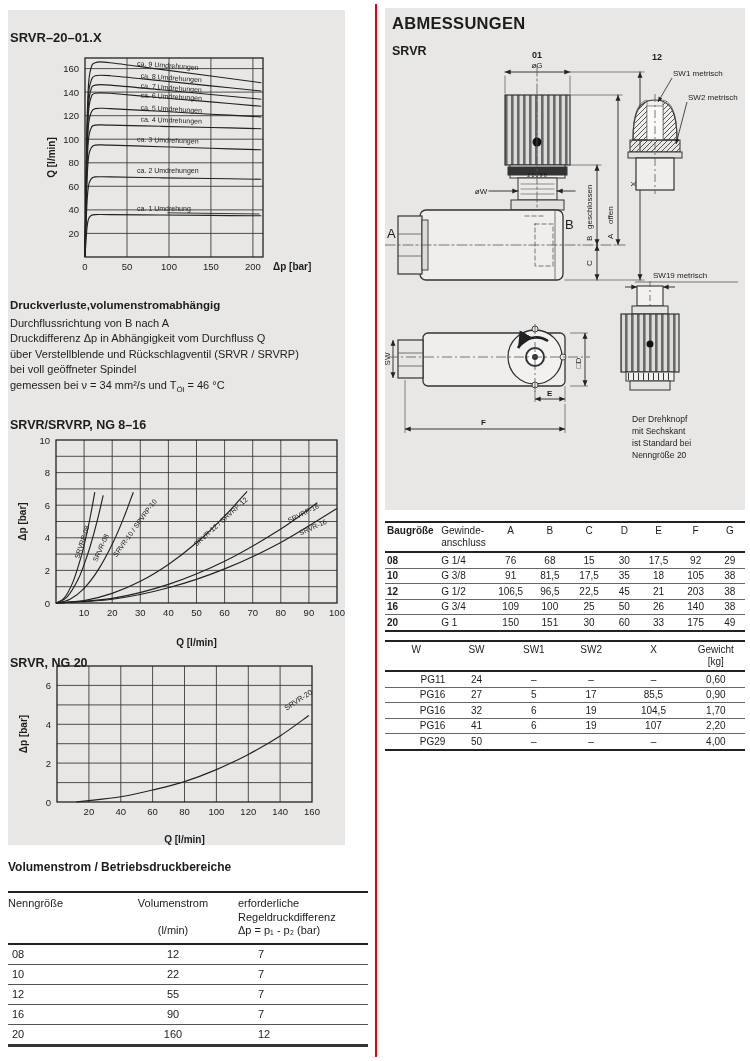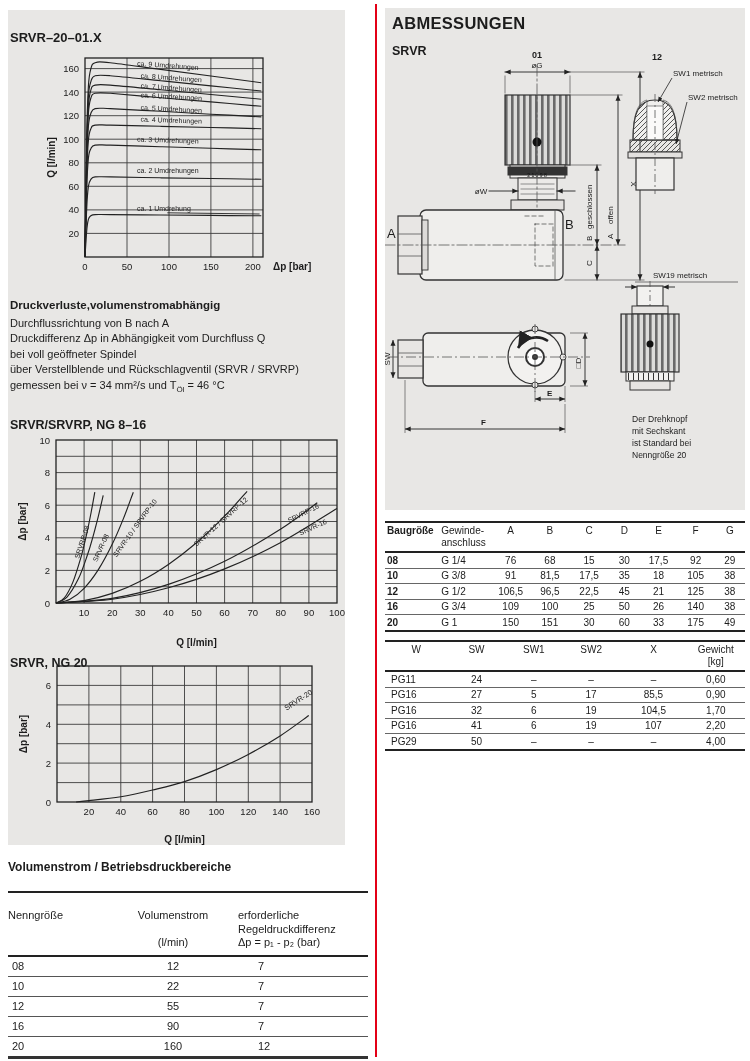--- a/index.html
+++ b/index.html
@@ -22,25 +22,25 @@
   #weight-table{left:385px;top:640px}
   .rtbl table{width:100%;border-collapse:collapse;table-layout:fixed;
               border-top:2px solid #222;border-bottom:2.5px solid #222}
   .rtbl th{font-weight:normal;padding:2px 2px 3px;border-bottom:2px solid #222;
            vertical-align:top;line-height:11.5px;text-align:center}
   .rtbl td{height:14.5px;padding:0 2px;text-align:center}
   .rtbl tbody tr+tr td{border-top:1.2px solid #666}
   .dim th:first-child{text-align:left;font-weight:bold;padding-left:2px}
   .dim td:first-child{font-weight:bold;text-align:left;padding-left:2px}
   .dim th:nth-child(2),.dim td:nth-child(2){text-align:left;padding-left:10px}
-  .wt td:first-child{text-align:left;padding-left:6px}
+  .wt td:first-child{text-align:right;padding-left:6px}
   
   .flow{position:absolute;left:8px;top:860px;width:360px;font-size:11px}
   .flow .t-title{font-weight:bold;font-size:12px;padding-bottom:17px;border-bottom:2.5px solid #222}
-  .flow table{width:100%;border-collapse:collapse;table-layout:fixed;border-bottom:3px solid #333;margin-top:12px}
+  .flow table{width:100%;border-collapse:collapse;table-layout:fixed;border-bottom:3px solid #333;margin-top:0}
   .flow th{font-weight:normal;text-align:left;vertical-align:top;padding:4px 0 5px;
            border-bottom:2px solid #222;line-height:13.5px}
   .flow td{height:19px;padding:0}
   .flow tbody tr+tr td{border-top:1.5px solid #555}
   .flow td:first-child{padding-left:4px}
   .flow th:nth-child(2),.flow td:nth-child(2){text-align:center}
   .flow td:nth-child(3){padding-left:20px}
   svg .dlab{font-size:8px}
   svg .b{font-weight:bold}
 </style>
@@ -98,22 +98,22 @@
           <text x="129.1" y="123.4" font-size="7" transform="rotate(0 129.1 123.4)">ca. 2 Umdrehungen</text>
           <path d="M77.0,207.0C77.3,202.7 78.1,187.4 78.7,181.1C79.2,174.8 79.7,171.9 80.4,169.3C81.1,166.8 81.8,166.6 82.9,165.8C84.0,165.0 83.9,164.8 87.1,164.6C90.3,164.4 91.3,164.6 102.2,164.6C113.1,164.7 135.8,164.8 152.6,165.0C169.4,165.1 186.2,165.3 202.9,165.4C219.7,165.6 244.9,165.7 253.3,165.8" fill="none" stroke="#222" stroke-width="1.15"></path>
           <line x1="159.3" y1="162.8" x2="251.6" y2="164.0" stroke="#222" stroke-width="0.9"></line>
           <text x="129.1" y="161.1" font-size="7" transform="rotate(0 129.1 161.1)">ca. 1 Umdrehung</text>
         </svg></div>
 
     <div class="textblock" style="left:2px;top:288px">
       <div class="tb-head">Druckverluste,volumenstromabhängig</div>
       <div>Durchflussrichtung von B nach A</div>
       <div>Druckdifferenz Δp in Abhängigkeit vom Durchfluss Q</div>
+      <div>über Verstellblende und Rückschlagventil (SRVR / SRVRP)</div>
       <div>bei voll geöffneter Spindel</div>
-      <div>über Verstellblende und Rückschlagventil (SRVR / SRVRP)</div>
       <div><span>gemessen bei ν = 34 mm²/s und T</span><sub>Öl</sub><span> = 46 °C</span></div>
     </div>
 
     <div class="sec-title" style="left:2px;top:408px">SRVR/SRVRP, NG 8–16</div>
     <div id="chart2" class="chart" style="left:0;top:424px;width:337px;height:216px"><svg width="337" height="216" font-family="Liberation Sans, sans-serif" fill="#1c1c1c">
           <line x1="76.1" y1="6.0" x2="76.1" y2="169.0" stroke="#3c3c3c" stroke-width="0.9"></line>
           <line x1="104.2" y1="6.0" x2="104.2" y2="169.0" stroke="#3c3c3c" stroke-width="0.9"></line>
           <line x1="132.3" y1="6.0" x2="132.3" y2="169.0" stroke="#3c3c3c" stroke-width="0.9"></line>
           <line x1="160.4" y1="6.0" x2="160.4" y2="169.0" stroke="#3c3c3c" stroke-width="0.9"></line>
           <line x1="188.5" y1="6.0" x2="188.5" y2="169.0" stroke="#3c3c3c" stroke-width="0.9"></line>
@@ -406,21 +406,21 @@
             <td>38</td>
           </tr>
           <tr>
             <td>12</td>
             <td>G 1/2</td>
             <td>106,5</td>
             <td>96,5</td>
             <td>22,5</td>
             <td>45</td>
             <td>21</td>
-            <td>125</td>
+            <td>203</td>
             <td>38</td>
           </tr>
           <tr>
             <td>16</td>
             <td>G 3/4</td>
             <td>109</td>
             <td>100</td>
             <td>25</td>
             <td>50</td>
             <td>26</td>

